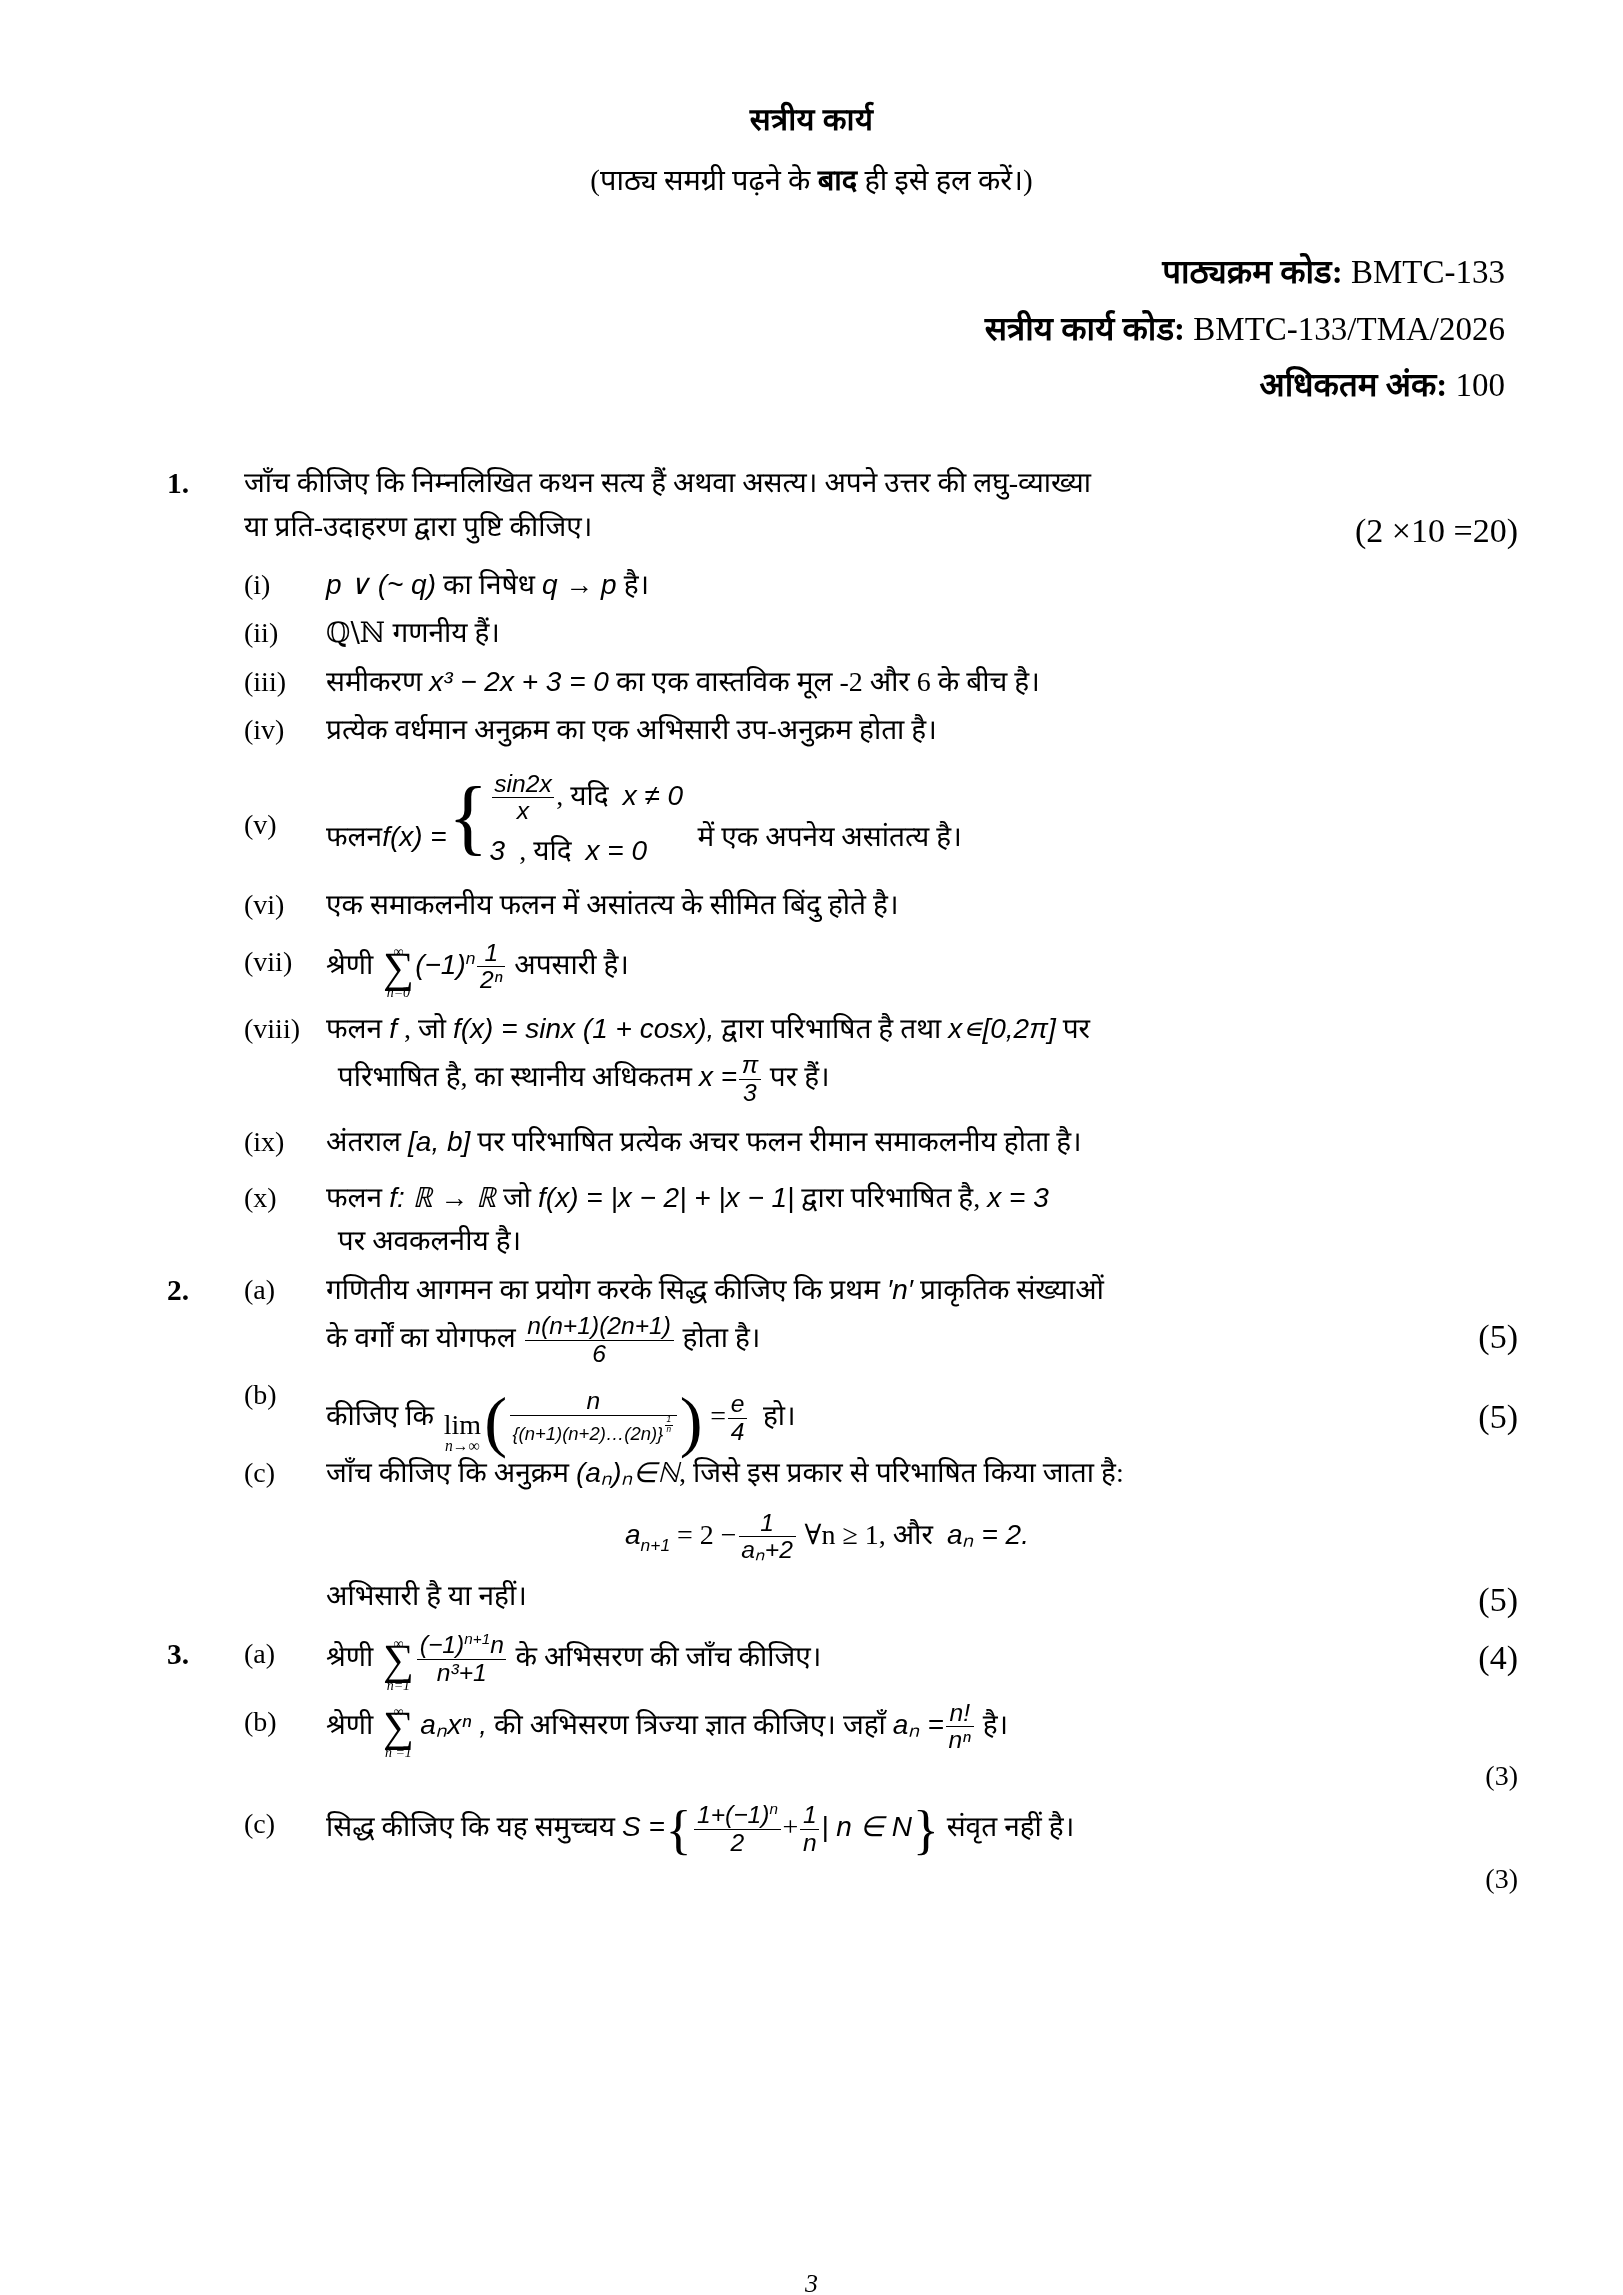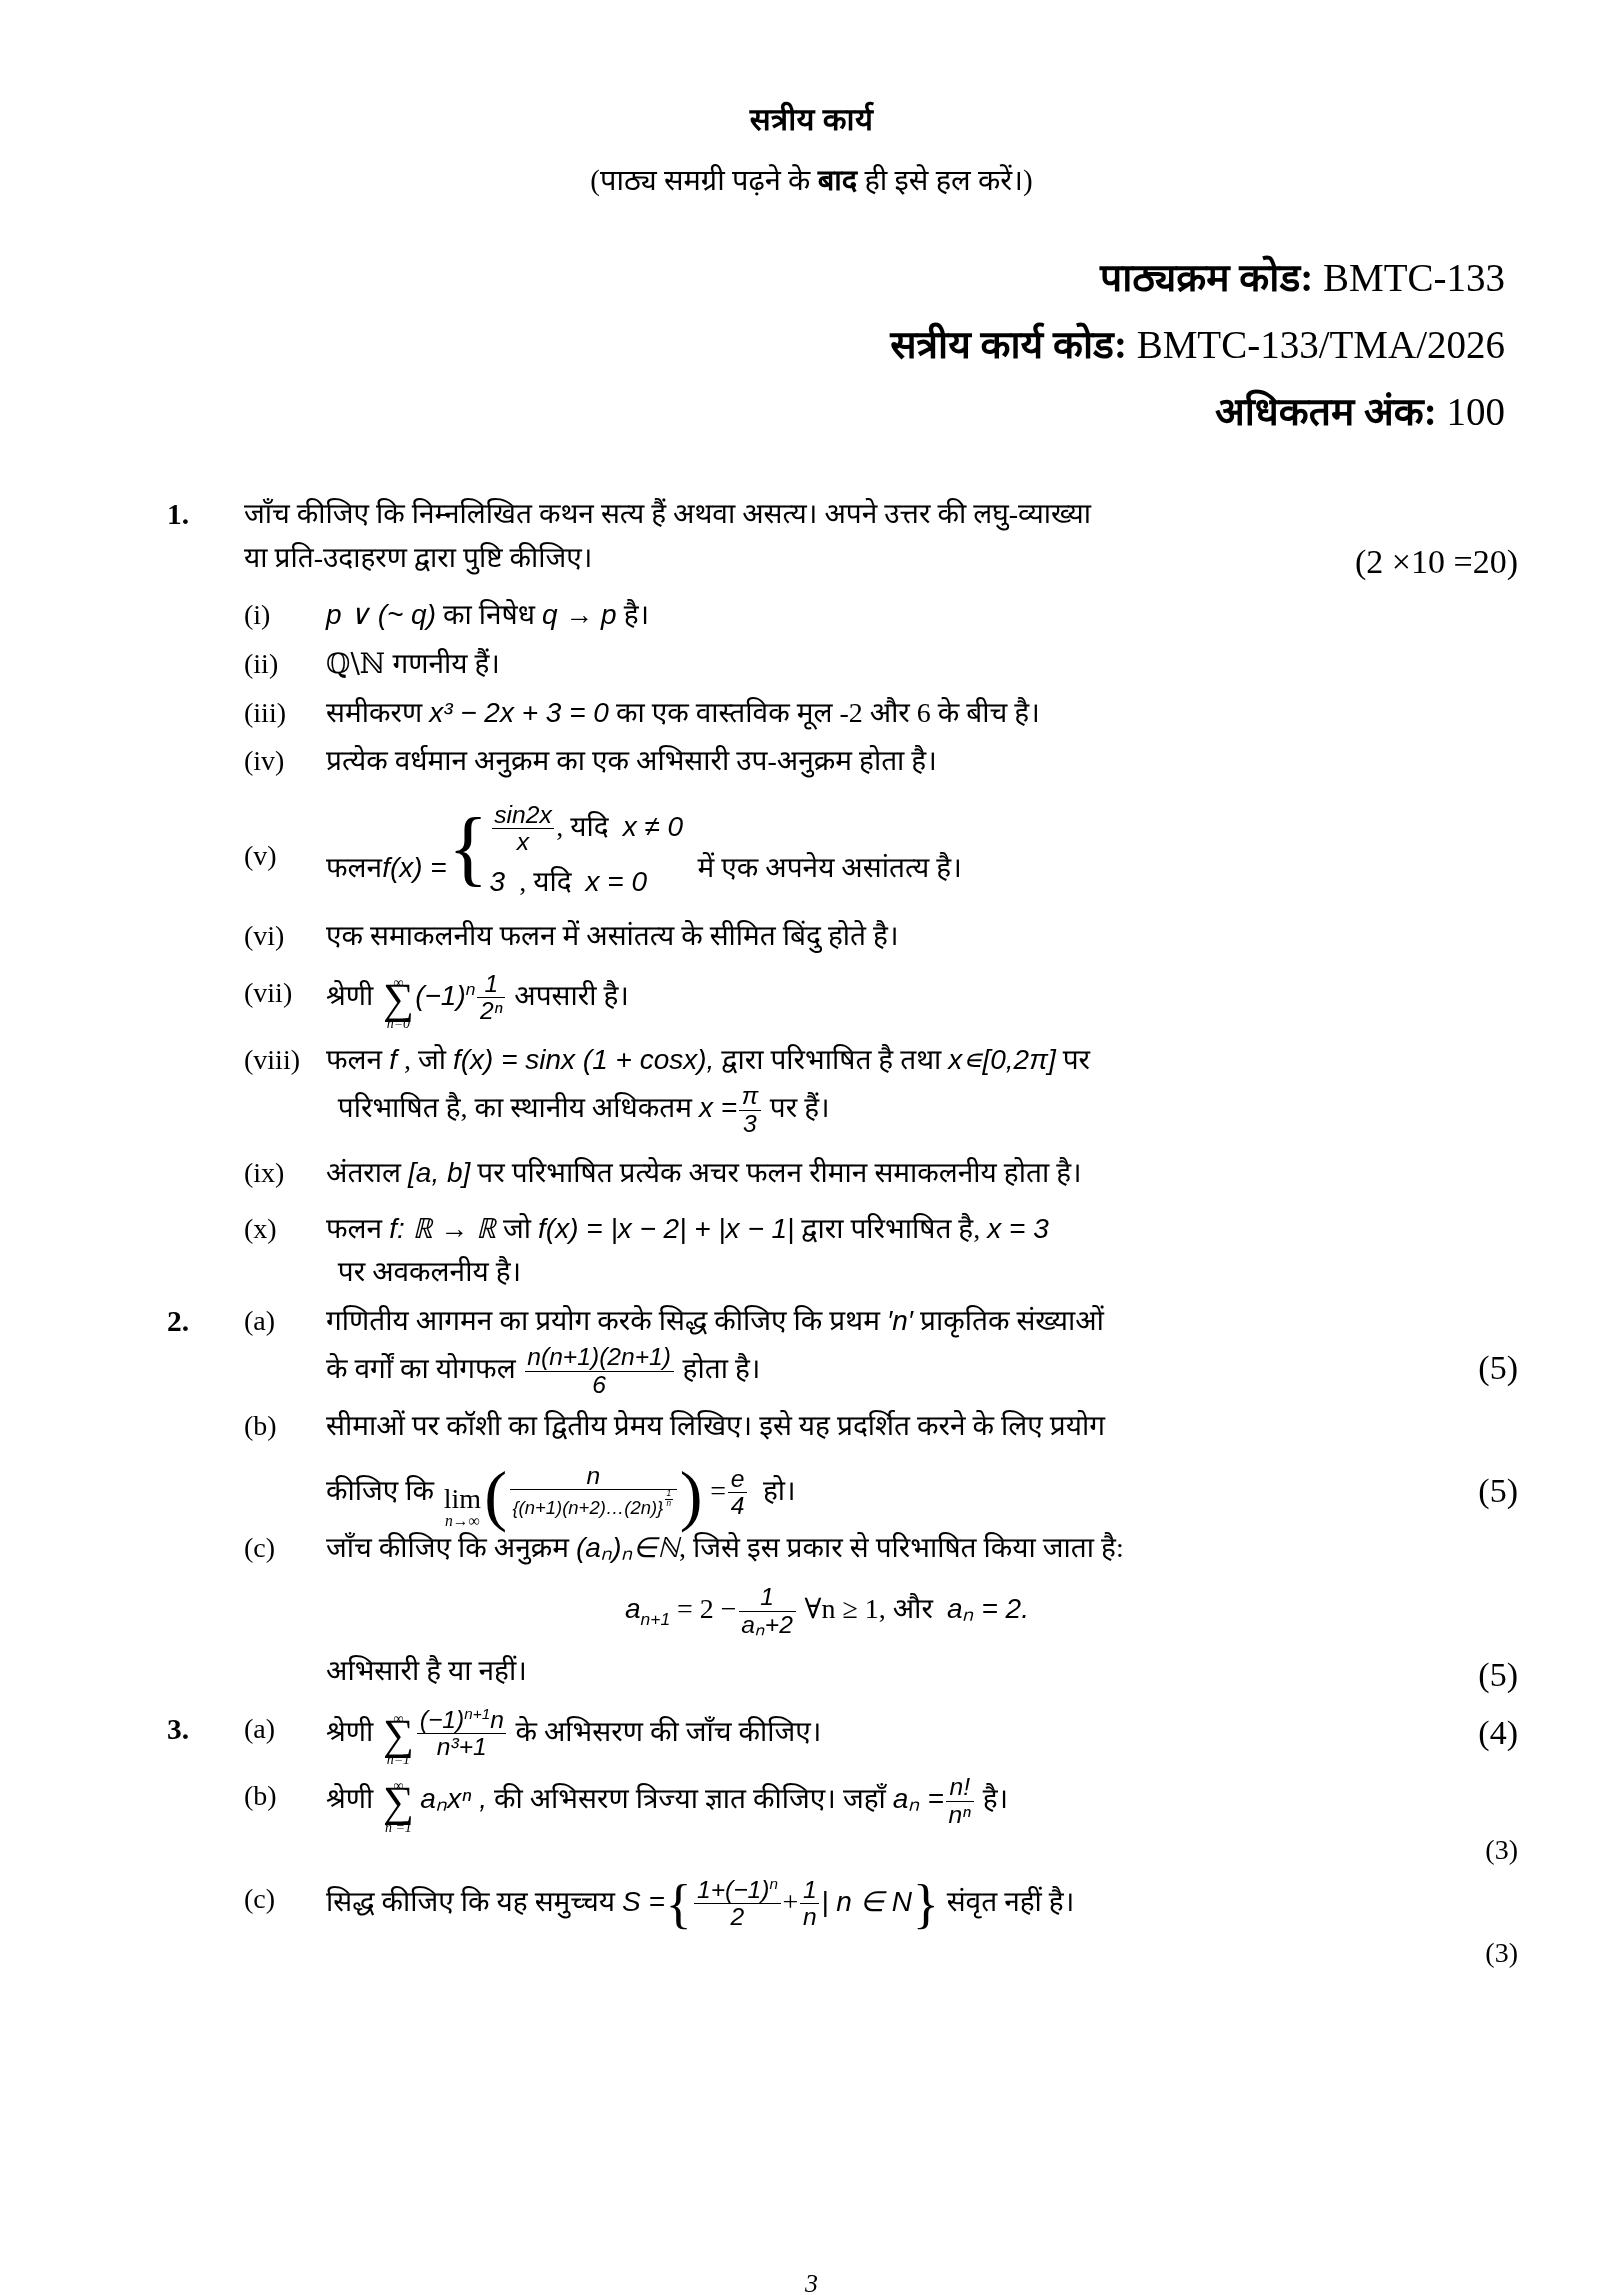--- a/index.html
+++ b/index.html
@@ -38,21 +38,21 @@
     font-size: 29px;
     margin-top: 25px;
     line-height: 1.2;
   }
   .hdr-sub b { font-weight: bold; }
 
   .meta-block {
     margin-top: 46px;
     padding-right: 118px;
     text-align: right;
-    font-size: 39px;
+    font-size: 33px;
     line-height: 1.72;
   }
   .meta-line b { font-weight: bold; }
   .meta-line .val { font-weight: normal; }
 
   
   .qbody {
     margin-top: 47px;
     padding-left: 167px;
     padding-right: 105px;
@@ -351,21 +351,20 @@
           </div>
           <div class="marks">(5)</div>
         </div>
       </div>
     </div>
 
     <div class="qrow row-gap-s">
       <div class="qnum"></div>
       <div class="qsub">(b)</div>
       <div class="qtext">
-        <div>सीमाओं पर कॉशी का द्वितीय प्रेमय लिखिए। इसे यह प्रदर्शित करने के लिए प्रयोग</div>
         <div style="display:flex; width:100%; margin-top:15.7px; align-items:center;">
           <div style="flex:1 1 auto;">
             <span>कीजिए कि </span><span class="limop">
                 <span class="lw">lim</span>
                 <span class="lsub">n→∞</span>
             </span><span class="bigparen">(</span><span class="frac">
                 <span class="num m">n</span>
                 <span class="den" style="font-size:0.66em;"><span class="m">{(n+1)(n+2)…(2n)}</span><sup><span class="fracs" style="vertical-align:0.1em;">
                   <span class="num m">1</span>
                   <span class="den m">n</span>

